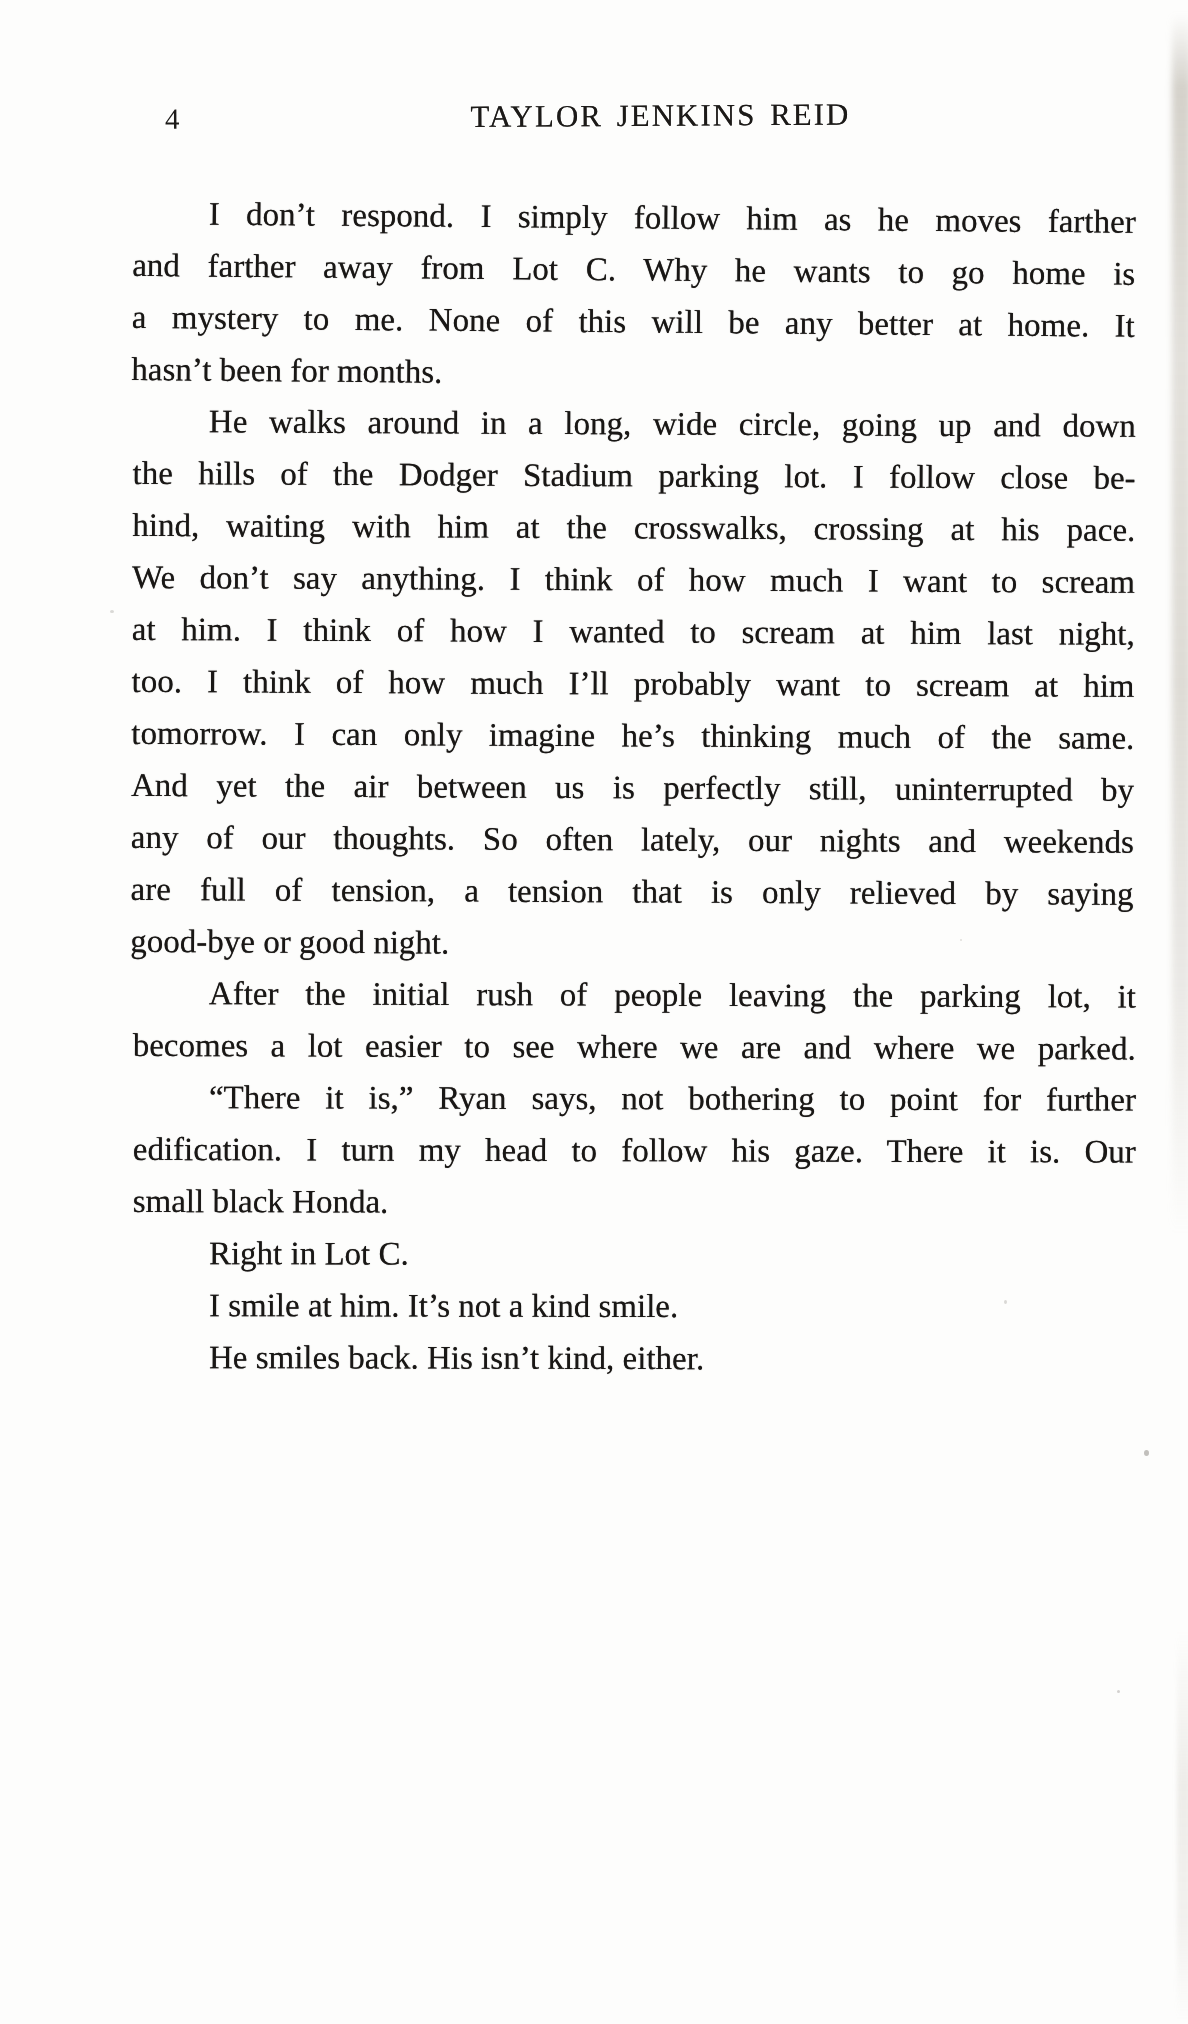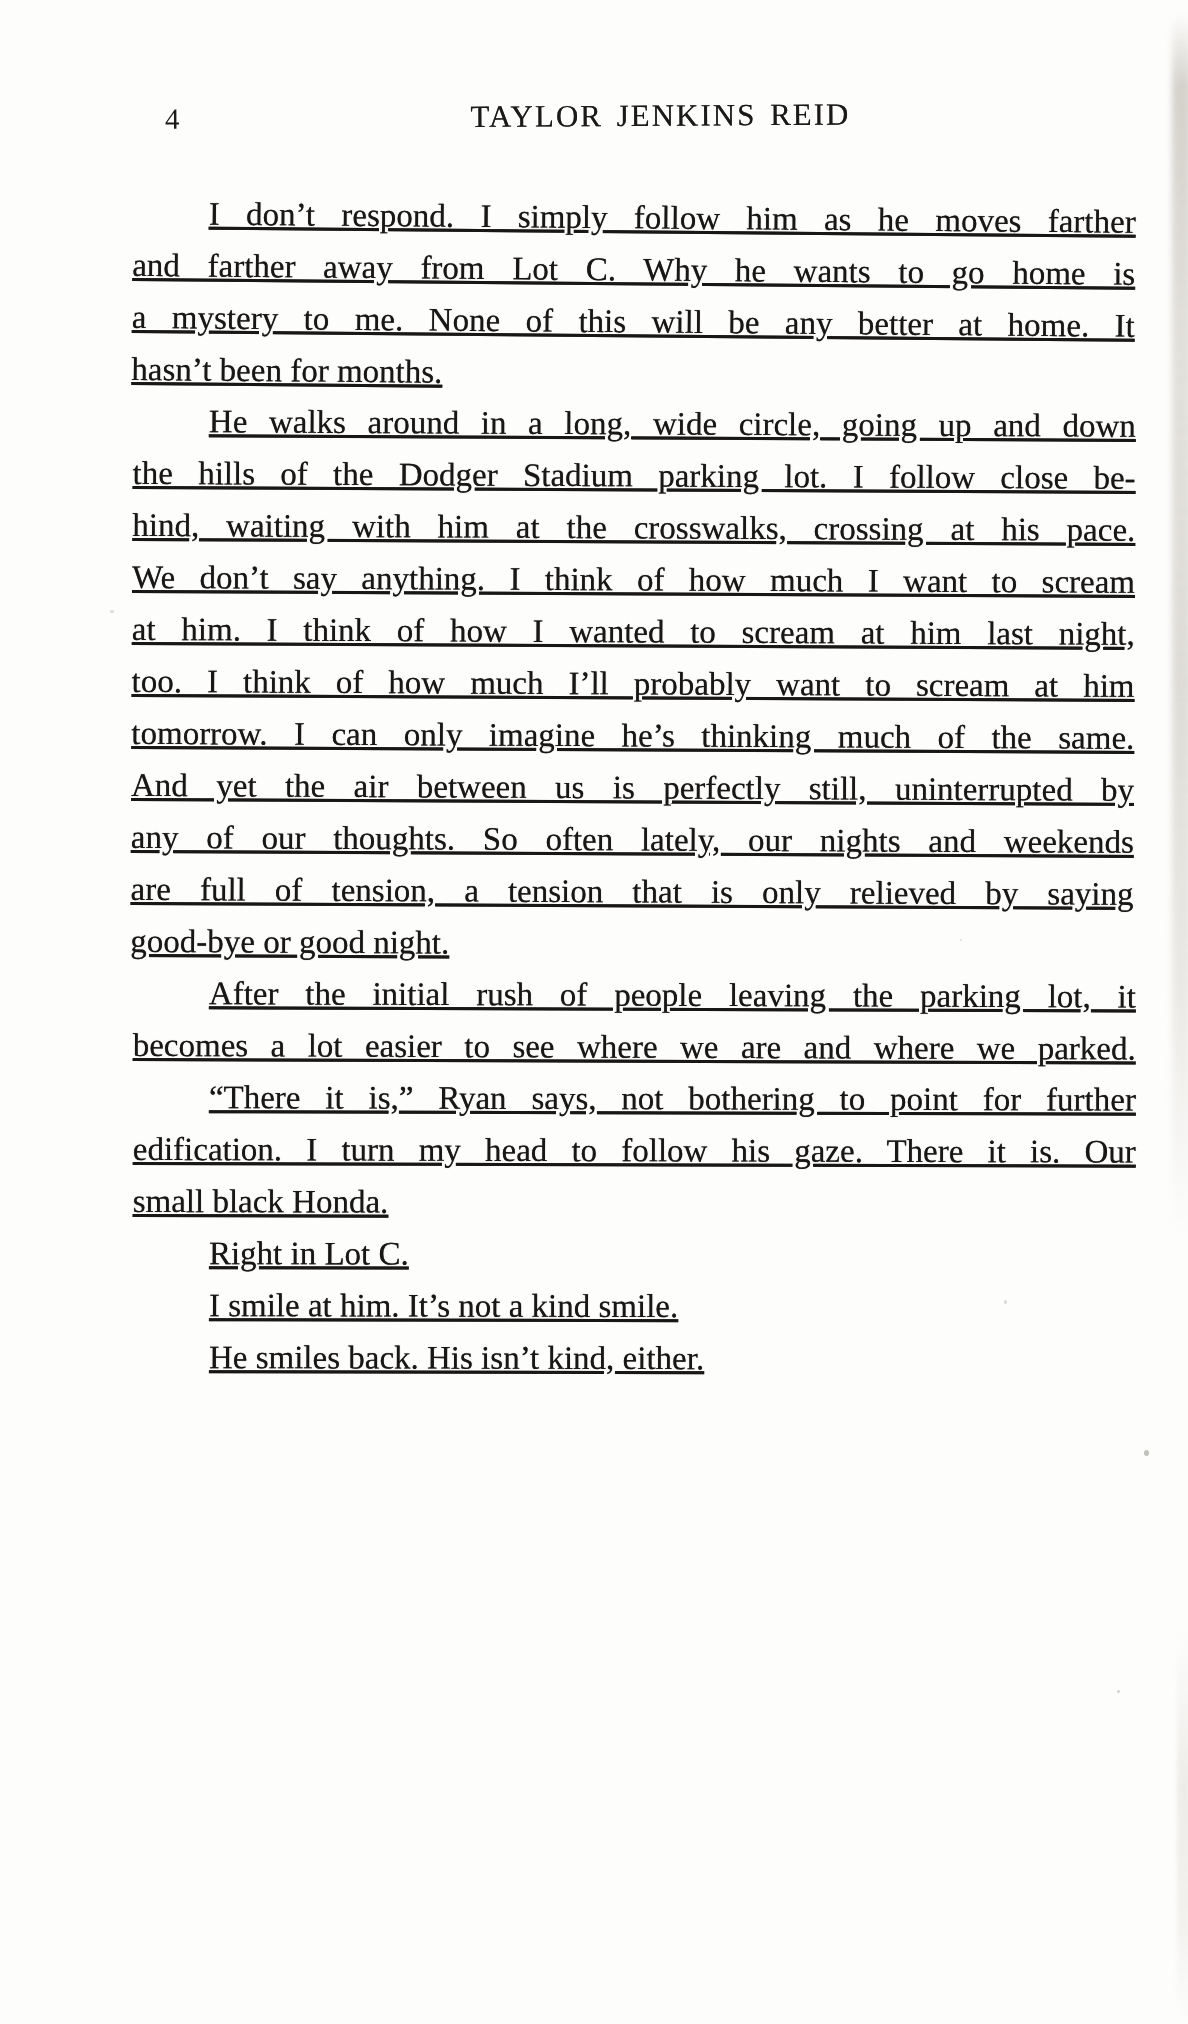--- a/index.html
+++ b/index.html
@@ -31,21 +31,21 @@
     position:absolute;left:52px;right:0;top:0;
     text-align:center;
     font-size:31px;
     letter-spacing:2px;
     word-spacing:4px;
     color:#1c1a18;
     text-shadow:0 0 0.6px rgba(28,26,24,0.75);
   }
   
   .bodytext{
-    position:absolute;top:187px;left:133px;width:1003px;text-decoration:underline;
+    position:absolute;top:187px;left:133px;width:1003px;
   }
   .para{transform-origin:0 0;}
   .para.p1{transform:rotate(0.5deg);}
   .para.p2{transform:rotate(0.28deg);}
   .para.p3{transform:rotate(0.2deg);}
   .para.p4{transform:rotate(0.15deg);}
   .para.p5,.para.p6,.para.p7{transform:rotate(0.12deg);}
   .ln{
     font-size:33px;
     line-height:52px;

